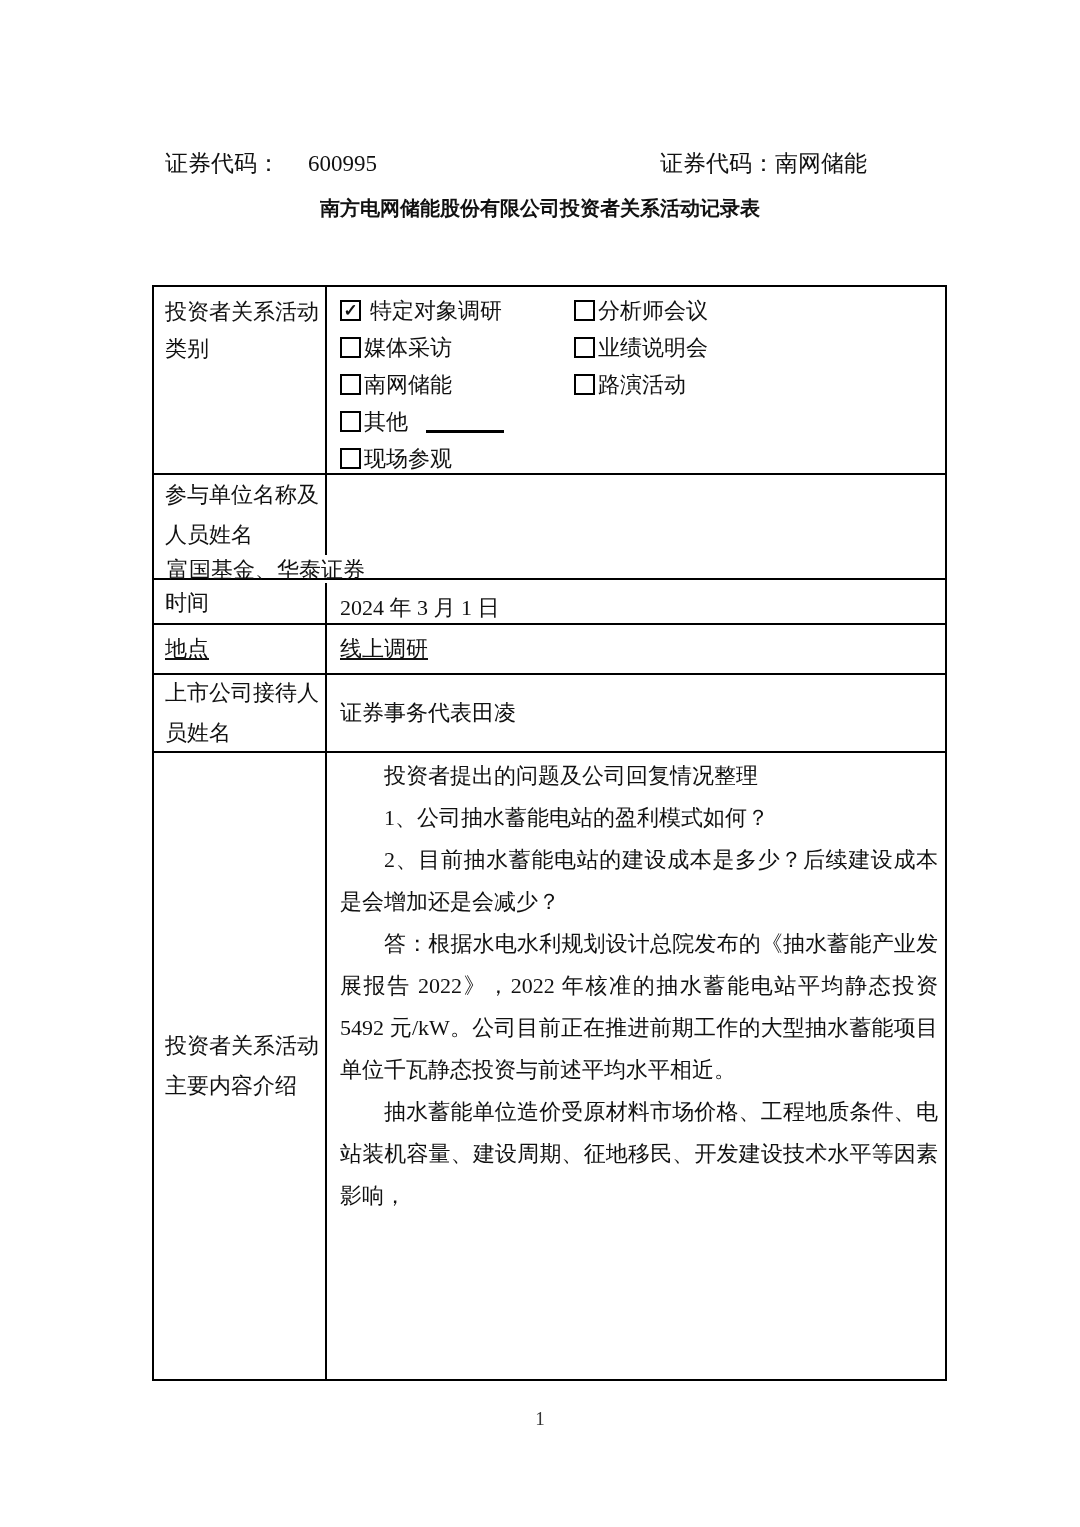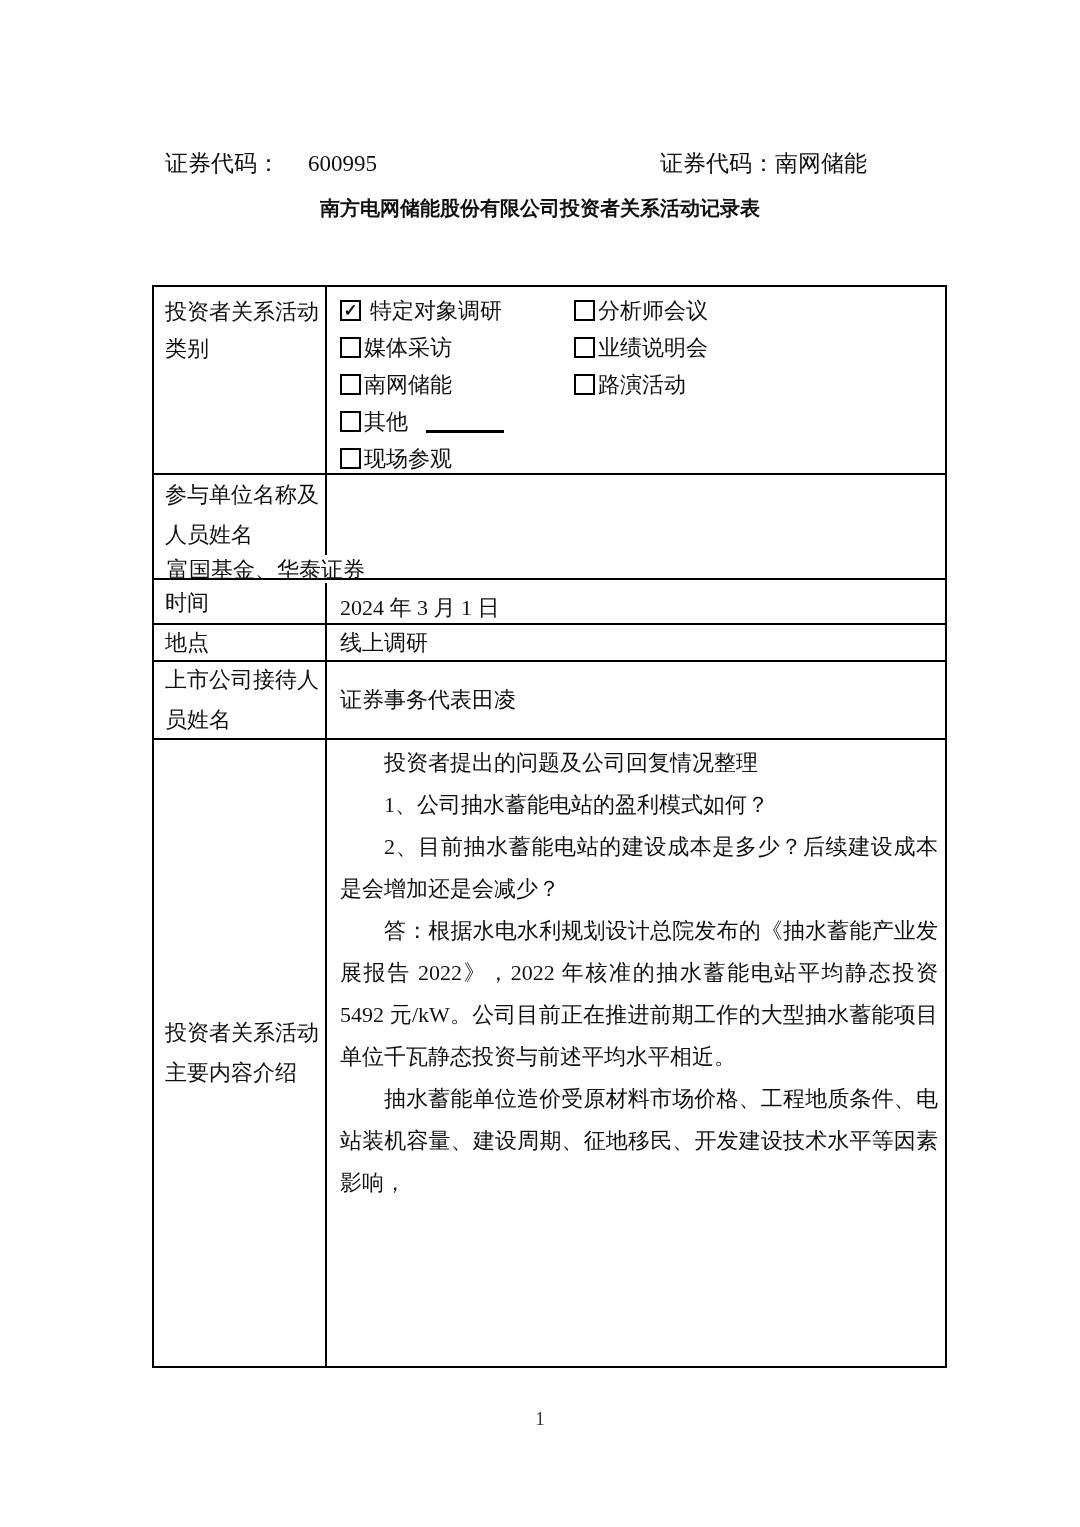--- a/index.html
+++ b/index.html
@@ -78,21 +78,21 @@
     box-sizing: border-box;
     padding: 0 7px 0 13px;
     font-size: 22px;
     display: flex;
     align-items: center;
   }
 
   .row-activity   { height: 186px; }
   .row-participants { height: 105px; flex-direction: column; }
   .row-time       { height: 45px; align-items: flex-end; }
-  .row-location   { height: 37px; }
+  .row-location   { height: 50px; text-decoration: underline; }
   .row-reception  { height: 78px; }
   .row-content    { height: 628px; }
 
   
   .checkbox-block {
     display: block;
     padding-top: 5px;
   }
   .opt-line {
     display: flex;

